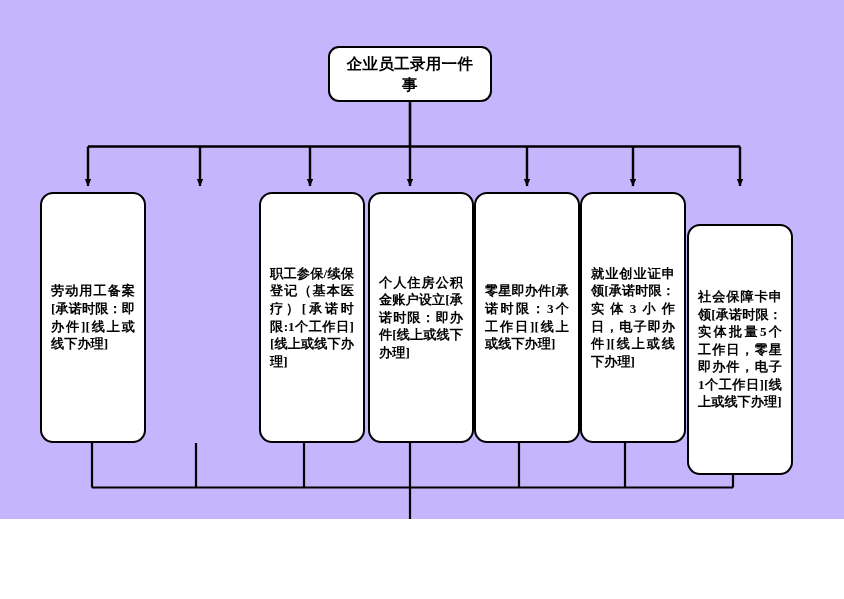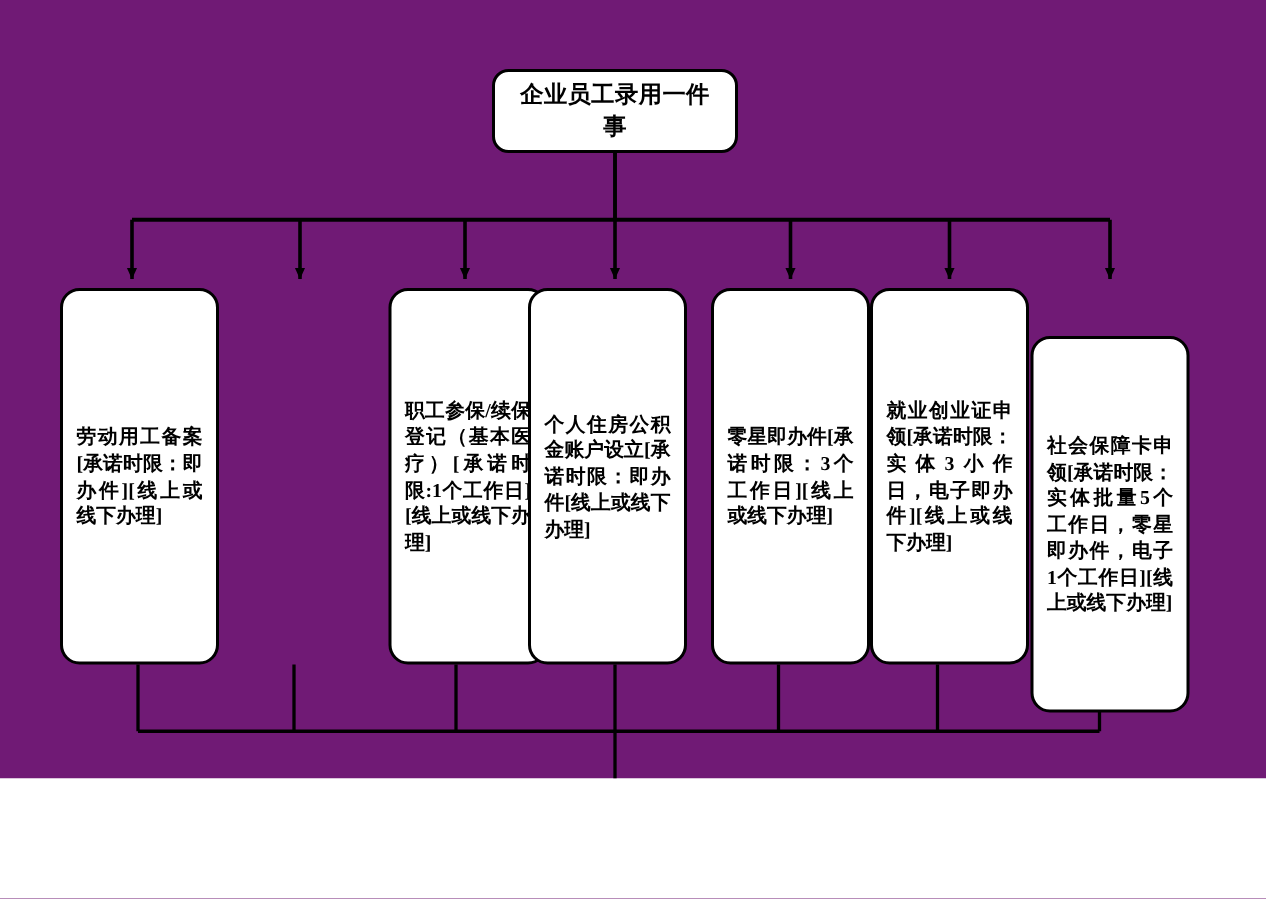--- a/index.html
+++ b/index.html
@@ -8,21 +8,21 @@
     padding: 0;
     background: #ffffff;
   }
   body {
     font-family: "Liberation Serif", "DejaVu Serif", serif;
   }
   #canvas {
     position: relative;
     width: 844px;
     height: 519px;
-    background: #701a75;
+    background: #c4b5fd;
     overflow: hidden;
   }
   svg.wires {
     position: absolute;
     left: 0;
     top: 0;
     width: 844px;
     height: 599px;
     pointer-events: none;
   }
@@ -83,21 +83,21 @@
     font-size: 13.2px;
     text-align: justify;
     text-align-last: left;
     text-justify: inter-character;
     padding: 0 9px;
     line-height: 1.33;
   }
   .t0 { left: 40px;  }
   .t1 { left: 150px; }
   .t2 { left: 259px; }
-  .t3 { left: 352px; }
+  .t3 { left: 368px; }
   .t4 { left: 474px; }
   .t5 { left: 580px; }
   .t6 { left: 687px; margin-top: 32px; }
 </style>
 </head>
 <body>
 
 <div id="canvas">
 
   <svg class="wires" viewBox="0 0 844 599">

